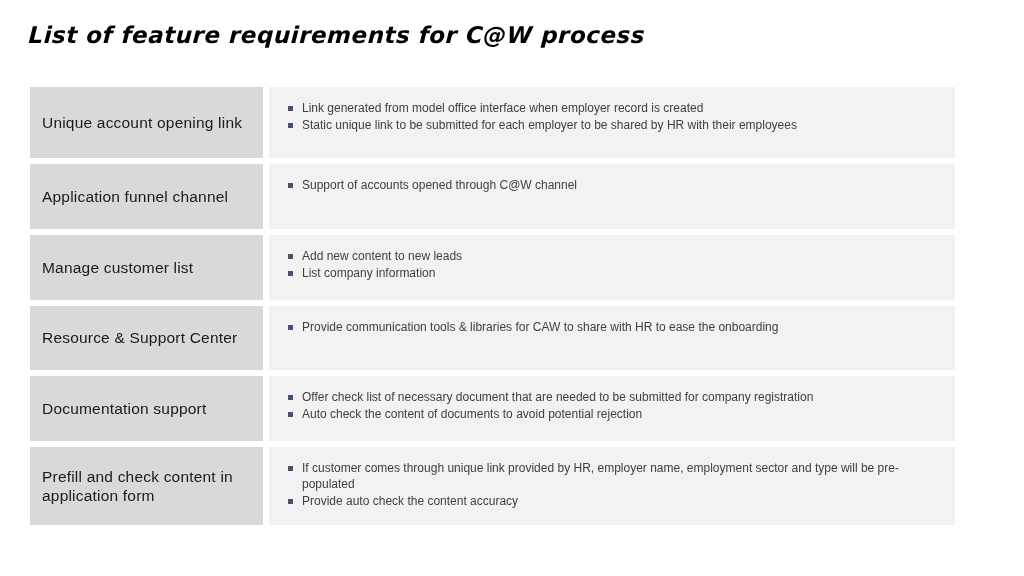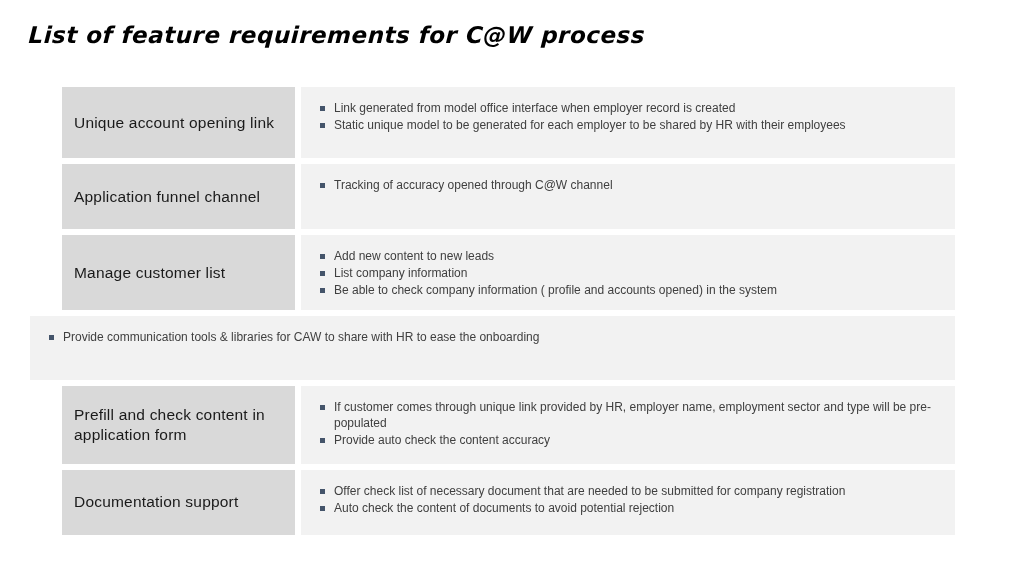--- a/index.html
+++ b/index.html
@@ -46,21 +46,20 @@
     display: flex;
     gap: 6px;
   }
   .label-cell {
     width: 233px;
     flex: 0 0 233px;
     background: var(--label-cell-bg);
     display: flex;
     align-items: center;
     padding: 8px 10px 8px 12px;
-    margin-left: 32px;
   }
   .label-cell span {
     font-size: 15.5px;
     line-height: 1.25;
     color: var(--label-text);
     letter-spacing: 0.2px;
   }
   .content-cell {
     flex: 1 1 auto;
     background: var(--content-cell-bg);
@@ -97,75 +96,77 @@
 
   <div class="table">
 
     <div class="row" style="min-height:71px">
       <div class="label-cell">
         <span>Unique account opening link</span>
       </div>
       <div class="content-cell">
         <ul>
           <li>Link generated from model office interface when employer record is created</li>
-          <li>Static unique model to be generated for each employer to be shared by HR with their employees</li>
+          <li>Static unique link to be submitted for each employer to be shared by HR with their employees</li>
         </ul>
       </div>
     </div>
 
     <div class="row" style="min-height:65px">
       <div class="label-cell">
         <span>Application funnel channel</span>
       </div>
       <div class="content-cell">
         <ul>
-          <li>Tracking of accuracy opened through C@W channel</li>
+          <li>Support of accounts opened through C@W channel</li>
         </ul>
       </div>
     </div>
 
     <div class="row" style="min-height:65px">
       <div class="label-cell">
         <span>Manage customer list</span>
       </div>
       <div class="content-cell">
         <ul>
           <li>Add new content to new leads</li>
           <li>List company information</li>
-          <li>Be able to check company information ( profile and accounts opened) in the system</li>
         </ul>
       </div>
     </div>
 
     <div class="row" style="min-height:64px">
+      <div class="label-cell">
+        <span>Resource &amp; Support Center</span>
+      </div>
       <div class="content-cell">
         <ul>
           <li>Provide communication tools &amp; libraries for CAW to share with HR to ease the onboarding</li>
+        </ul>
+      </div>
+    </div>
+
+    <div class="row" style="min-height:65px">
+      <div class="label-cell">
+        <span>Documentation support</span>
+      </div>
+      <div class="content-cell">
+        <ul>
+          <li>Offer check list of necessary document that are needed to be submitted for company registration</li>
+          <li>Auto check the content of documents to avoid potential rejection</li>
         </ul>
       </div>
     </div>
 
     <div class="row" style="min-height:78px">
       <div class="label-cell">
         <span>Prefill and check content in application form</span>
       </div>
       <div class="content-cell">
         <ul>
           <li>If customer comes through unique link provided by HR, employer name, employment sector and type will be pre-populated</li>
           <li>Provide auto check the content accuracy</li>
         </ul>
       </div>
     </div>
 
-    <div class="row" style="min-height:65px">
-      <div class="label-cell">
-        <span>Documentation support</span>
-      </div>
-      <div class="content-cell">
-        <ul>
-          <li>Offer check list of necessary document that are needed to be submitted for company registration</li>
-          <li>Auto check the content of documents to avoid potential rejection</li>
-        </ul>
-      </div>
-    </div>
-
   </div>
 </div>
 
 </body></html>

